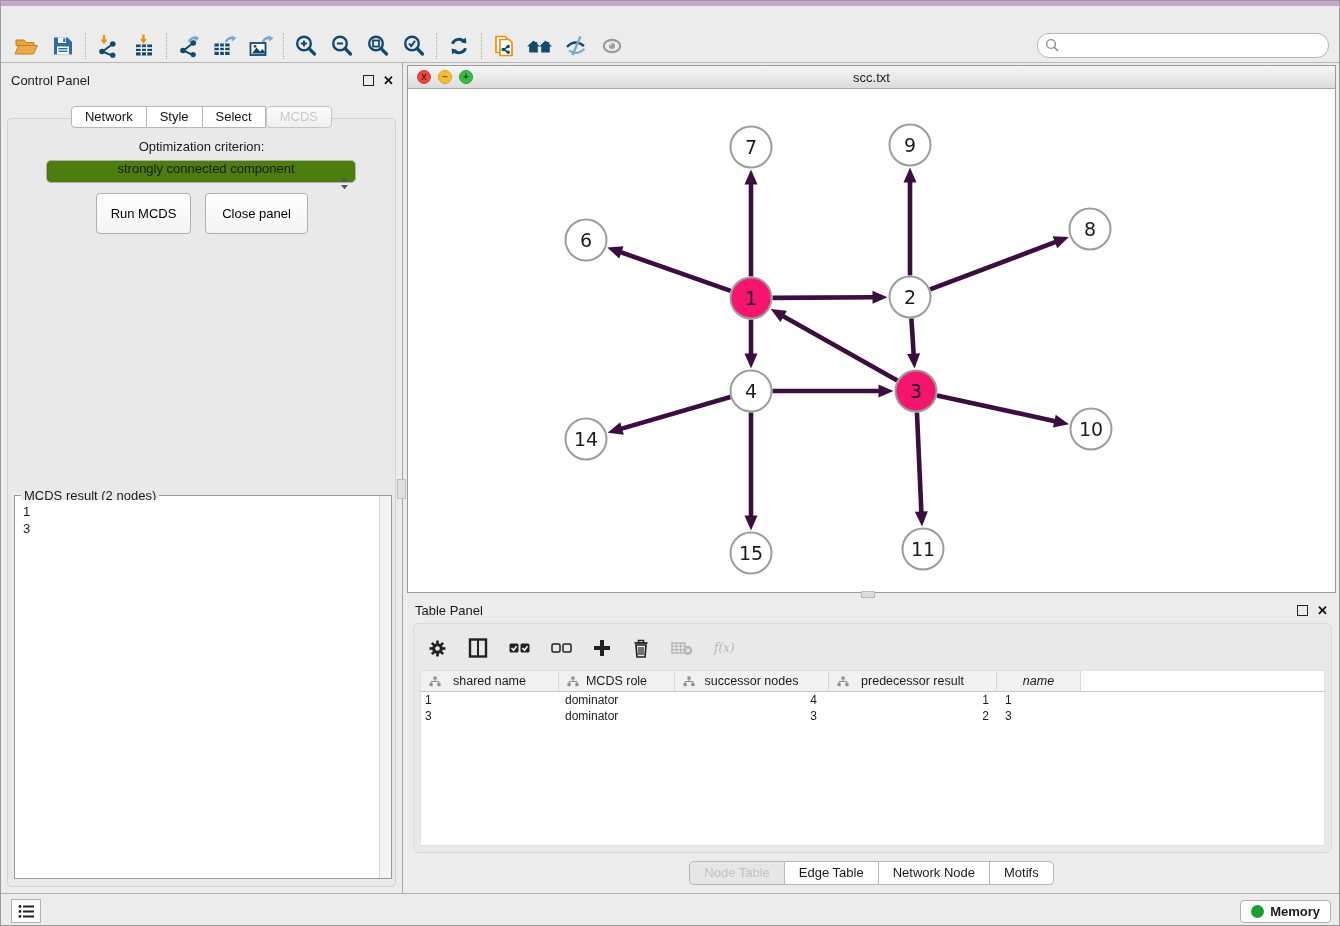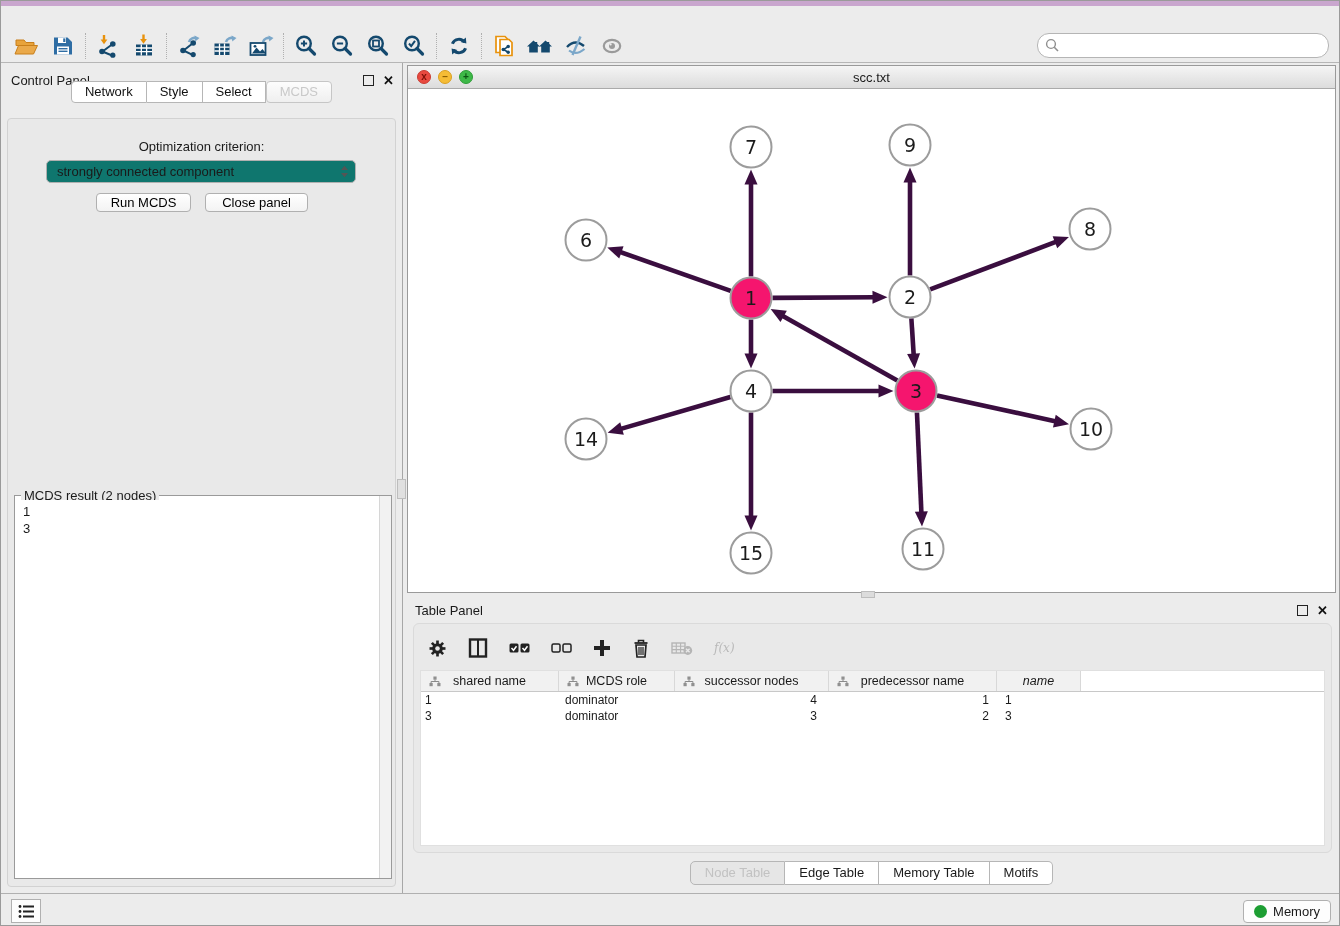--- a/index.html
+++ b/index.html
@@ -28,34 +28,34 @@
   
   .main { position:absolute; left:0; top:62px; width:1340px; height:830px; }
 
   
   .control-panel { position:absolute; left:0; top:0; width:402px; height:830px; background:#ececec;
                    border-right:1px solid #a7a7a7; }
   .cp-header { position:absolute; left:10px; top:8px; right:8px; height:18px; display:flex; align-items:center; }
   .cp-header .title { flex:1; }
   .float-box { width:11px; height:11px; border:1.5px solid #222; margin-right:9px; }
   .close-x { font-weight:bold; font-size:13px; color:#111; line-height:11px; }
-  .cp-tabs { position:absolute; left:0; top:18px; width:100%; display:flex; justify-content:center; z-index:3; }
+  .cp-tabs { position:absolute; left:0; top:43px; width:100%; display:flex; justify-content:center; z-index:3; }
   .tabbtn { background:#fff; border:1px solid #b6b6b6; border-left:none; padding:2px 13px 3px;
             font-size:13px; color:#111; }
   .tabbtn:first-child { border-left:1px solid #b6b6b6; border-radius:4px 0 0 4px; }
   .tabbtn.seltab { background:linear-gradient(#fdfdfd,#efefef); color:#c9c9c9; border-radius:4px;
                    border-left:1px solid #c6c6c6; border-color:#c6c6c6; }
   .cp-body { position:absolute; left:6px; right:6px; top:55px; bottom:6px; background:#e9e9e9;
              border:1px solid #d2d2d2; border-radius:4px; }
   .opt-label { position:absolute; top:20px; left:0; right:0; text-align:center; }
-  .cp-select { position:absolute; top:41px; left:38px; width:310px; height:23px; background:#0f766e;
+  .cp-select { position:absolute; top:41px; left:38px; width:310px; height:23px; background:#4d7c0f;
                border:1px solid #b0b0b0; border-radius:5px; display:flex; align-items:center;
-               padding-left:10px; }
+               padding-left:10px;flex-direction:column; }
   .cp-select .chev { margin-left:auto; margin-right:5px; display:flex; }
-  .cp-btn { position:absolute; top:74px; height:19px; background:linear-gradient(#fff,#f3f3f3);
+  .cp-btn { position:absolute; top:74px; height:41px; background:linear-gradient(#fff,#f3f3f3);
             border:1px solid #b0b0b0; border-radius:4px; font-size:13px; text-align:center;
             font-family:"Liberation Sans",sans-serif; }
   .mcds-fieldset { position:absolute; left:6px; top:376px; width:378px; height:384px;
                    border:1px solid #9a9a9a; background:#fff; }
   .mcds-legend { position:absolute; left:6px; top:-8px; background:#e9e9e9; padding:0 3px; }
   .mcds-text { position:absolute; left:1px; top:4px; right:13px; bottom:1px; background:#fff;
                padding:3px 0 0 7px; line-height:17px; font-size:13px; white-space:pre; overflow:hidden; }
   .mcds-scroll { position:absolute; right:0; top:0; bottom:0; width:12px; background:#f2f2f2;
                  border-left:1px solid #d6d6d6; }
   .v-splitter-grip { position:absolute; left:396px; top:416px; width:9px; height:20px; background:#e0e0e0;
@@ -102,21 +102,21 @@
   .c3 { width:168px; text-align:right; padding-right:8px; }
   .c4 { width:84px;  padding-left:8px; }
   .tp-tabs { position:absolute; left:0; right:0; top:266px; display:flex; justify-content:center; }
   .tp-tab { background:#fff; border:1px solid #b6b6b6; border-left:none; padding:3px 14px 4px; font-size:13px; }
   .tp-tab:first-child { border-left:1px solid #b6b6b6; border-radius:5px 0 0 5px; }
   .tp-tab:last-child { border-radius:0 5px 5px 0; }
   .tp-tab.seltab { background:#e6e6e6; color:#c2c2c2; }
 
   
   .statusbar { position:absolute; left:0; top:892px; width:100%; height:34px; background:#ececec;
-               border-top:1px solid #b0b0b0; }
+               border-top:1px solid #b0b0b0;font-weight:bold; }
   .sb-listbtn { position:absolute; left:10px; top:5px; width:30px; height:24px; background:#fdfdfd;
                 border:1px solid #b0b0b0; display:flex; align-items:center; justify-content:center; }
   .sb-mem { position:absolute; right:8px; top:6px; height:23px; background:#fdfdfd; border:1px solid #b0b0b0;
             border-radius:4px; display:flex; align-items:center; padding:0 10px; gap:6px; }
   .mem-dot { width:13px; height:13px; border-radius:50%; background:#1d9e33; }
 </style>
 </head>
 <body>
 
 <div id="app">
@@ -484,21 +484,21 @@
                   </svg>
                   <span class="th-lab">successor nodes</span>
                 </div>
                 <div class="th-cell c3" style="padding-left: 0px; padding-right: 0px; text-align: center;">
                   <svg width="12" height="11" viewBox="0 0 12 11" class="th-ic">
                     <path d="M6 3.5 v2 M2.1 5.5 h7.8 M2.1 5.5 v1.5 M9.9 5.5 v1.5" stroke="#8a8a8a" fill="none" stroke-width="1"></path>
                     <rect x="4.4" y="0.5" width="3.2" height="3.2" fill="#909090"></rect>
                     <rect x="0.5" y="7" width="3.2" height="3.2" fill="#909090"></rect>
                     <rect x="8.3" y="7" width="3.2" height="3.2" fill="#909090"></rect>
                   </svg>
-                  <span class="th-lab">predecessor name</span>
+                  <span class="th-lab">predecessor result</span>
                 </div>
                 <div class="th-cell c4" style="padding-left: 0px; padding-right: 0px; text-align: center; font-style: italic;">
                   <span class="th-lab">name</span>
                 </div>
               </div>
             <div id="tbl-body">
                 <div class="tbl-row">
                   <div class="td c0">1</div>
                   <div class="td c1">dominator</div>
                   <div class="td c2">4</div>
@@ -511,21 +511,21 @@
                   <div class="td c2">3</div>
                   <div class="td c3">2</div>
                   <div class="td c4">3</div>
                 </div>
               </div>
           </div>
         </div>
         <div class="tp-tabs" id="tbl-tabs">
             <div class="tp-tab seltab">Node Table</div>
             <div class="tp-tab">Edge Table</div>
-            <div class="tp-tab">Memory Table</div>
+            <div class="tp-tab">Network Node</div>
             <div class="tp-tab">Motifs</div>
           </div>
       </div>
     </div>
   </div>
 
   <div class="statusbar">
     <div class="sb-listbtn">
       <svg width="17" height="15" viewBox="0 0 17 15">
         <g fill="#222">

